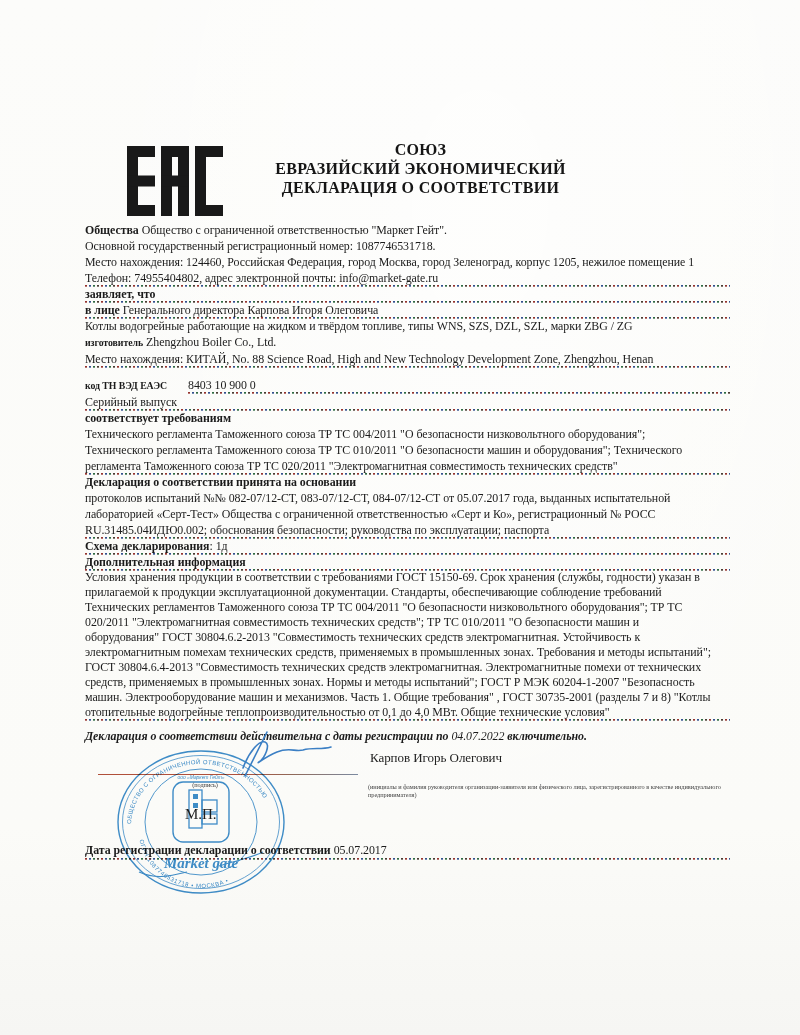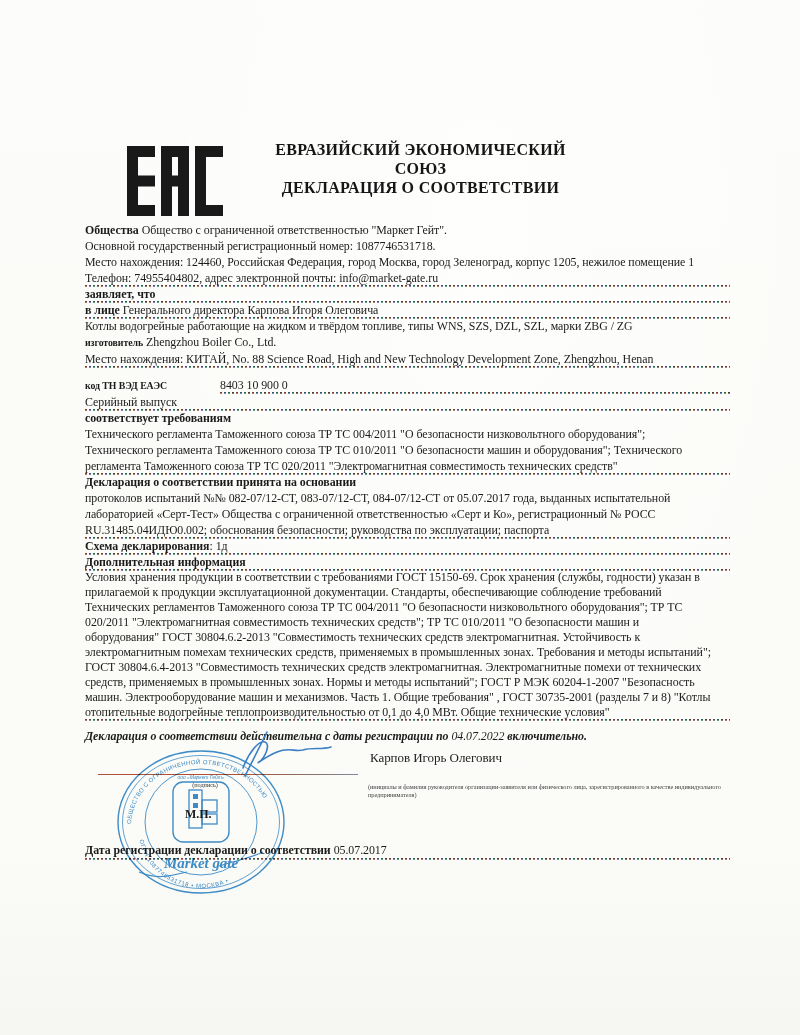--- a/index.html
+++ b/index.html
@@ -24,23 +24,23 @@
   .code-val{flex:1;}
   
   .sig-area{position:relative;height:92px;margin-top:6px;}
   .stamp-svg{position:absolute;left:30px;top:-2px;mix-blend-mode:multiply;opacity:.92;z-index:2;}
   .sign-svg{position:absolute;left:130px;top:-20px;z-index:2;}
   .sig-rule{position:absolute;left:13px;top:24px;width:260px;height:1px;z-index:1;
             background:linear-gradient(90deg,#b0503a 0 55%,#8f6a5a 75%,#7b8aa0 100%);}
   .podpis{position:absolute;left:60px;top:27px;width:120px;text-align:center;font-size:6.3px;color:#3a3a3a;z-index:3;}
   .sig-name{position:absolute;left:285px;top:0;font-size:13px;color:#222;z-index:3;}
   .sig-note{position:absolute;left:283px;top:33px;width:402px;font-size:6.3px;line-height:7.6px;color:#444;z-index:1;}
-  .mp{position:absolute;left:100px;top:56px;font-size:12px;font-weight:bold;z-index:3;}
+  .mp{position:absolute;left:100px;top:56px;font-size:15px;font-weight:normal;z-index:3;}
   .reg-line{position:relative;z-index:1;}
-  .mt10{margin-top:10px;gap:32px;} .mt14{margin-top:8px;font-style:italic;} .mt5{margin-top:6px;}
+  .mt10{margin-top:10px;} .mt14{margin-top:8px;font-style:italic;} .mt5{margin-top:6px;}
   .addpara{line-height:15px;}
 </style>
 </head>
 <body>
 
 <div class="page">
 
   <div class="header-row">
     <svg class="eac-logo" width="96" height="70" viewBox="0 0 96 70">
       <g fill="#191919">
@@ -51,22 +51,22 @@
         <rect x="34" y="0" width="11" height="70"></rect>
           <rect x="51" y="0" width="11" height="70"></rect>
           <rect x="34" y="0" width="28" height="11"></rect>
           <rect x="34" y="29.5" width="28" height="11"></rect>
         <rect x="68" y="0" width="11" height="70"></rect>
           <rect x="68" y="0" width="28" height="11"></rect>
           <rect x="68" y="59" width="28" height="11"></rect>
       </g>
     </svg>
     <div class="title-block">
+      <div>СОЮЗ</div>
       <div>ЕВРАЗИЙСКИЙ ЭКОНОМИЧЕСКИЙ</div>
-      <div>СОЮЗ</div>
       <div>ДЕКЛАРАЦИЯ О СООТВЕТСТВИИ</div>
     </div>
   </div>
 
   <div class="content">
 
     <div class="dotu mt5">
       <div>
         <span class="b" style="margin-right:3px">Общества</span><span>Общество с ограниченной ответственностью "Маркет Гейт".</span>
       </div>

